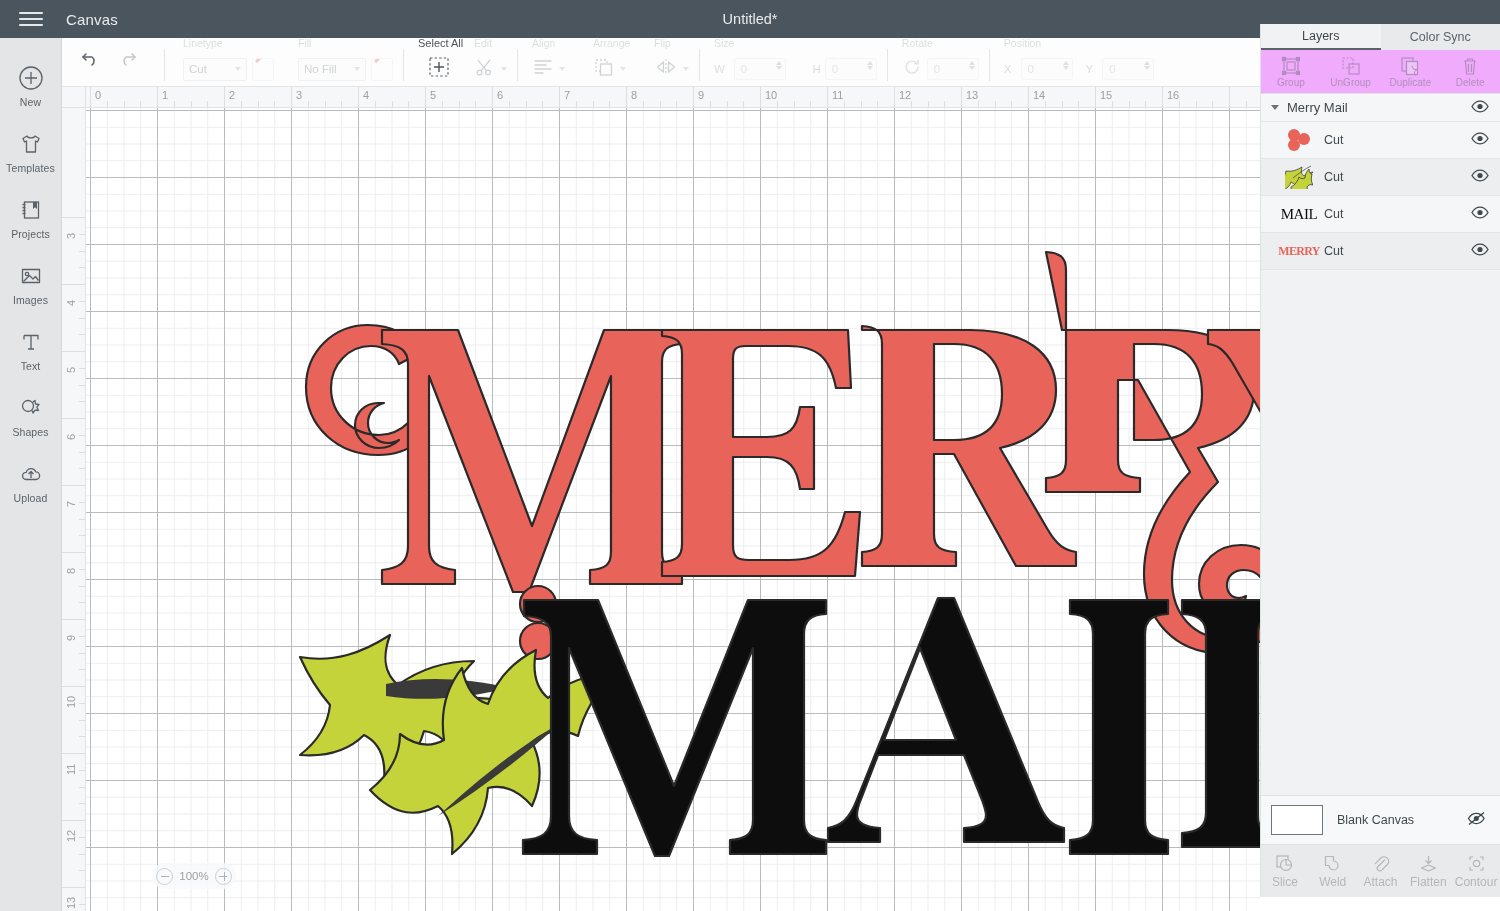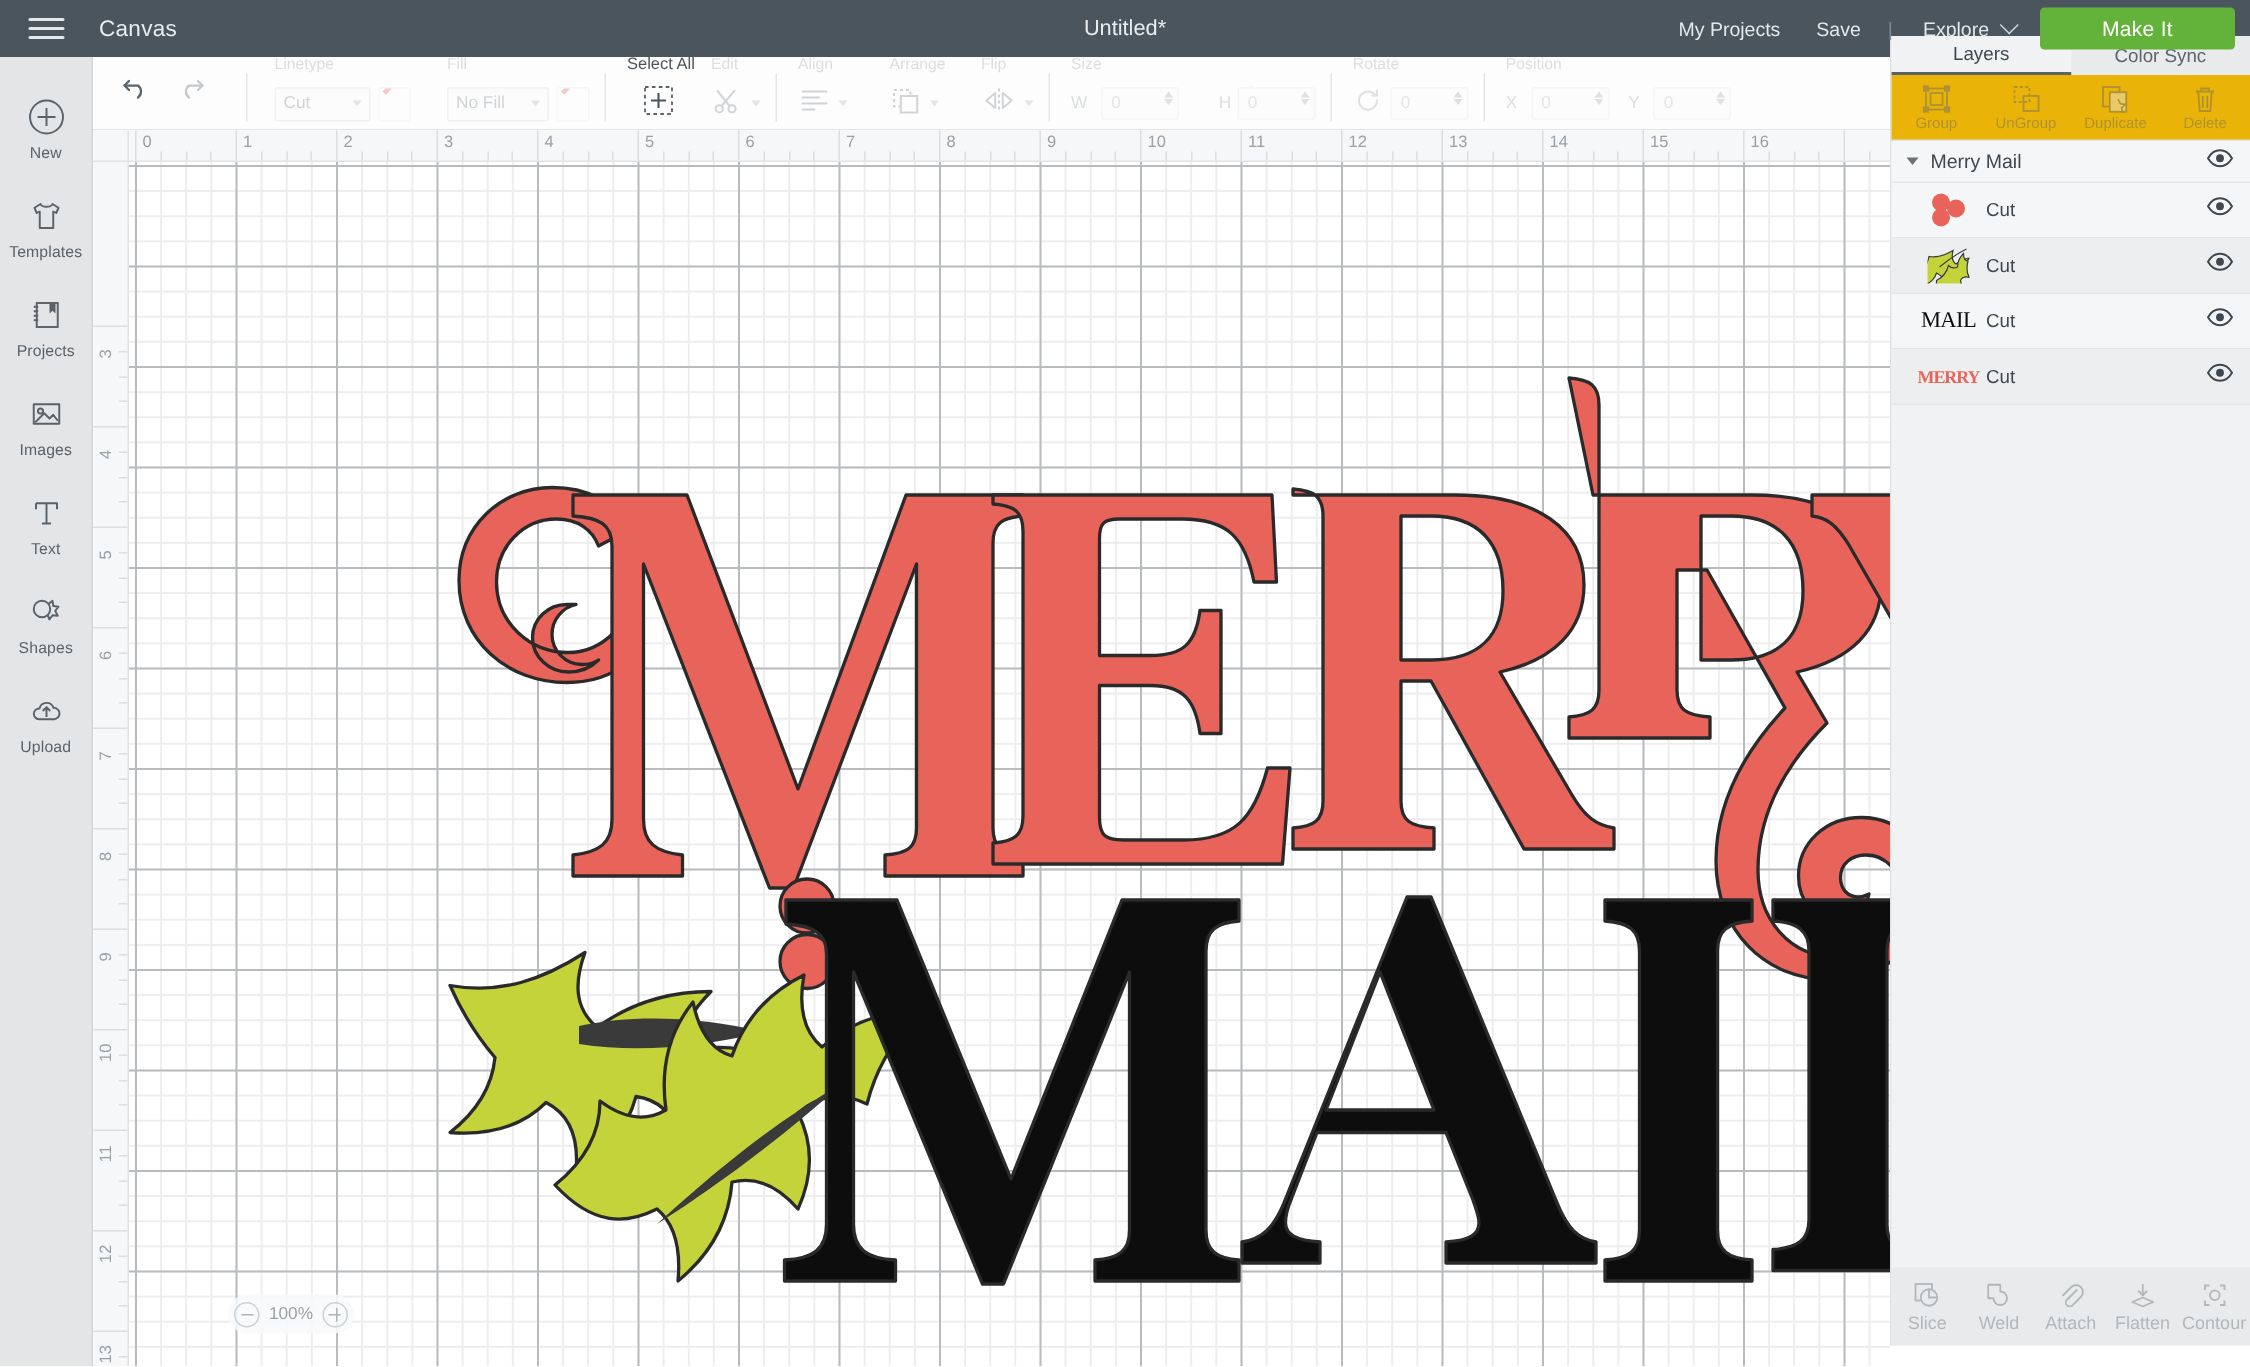--- a/index.html
+++ b/index.html
@@ -162,21 +162,21 @@
     background: #f0f2f3; border-left: 1px solid #dfe2e4;
     display: flex; flex-direction: column;
   }
   .rtabs { display: flex; height: 26px; background: #e8eaec; }
   .rtab {
     flex: 1; display: flex; align-items: center; justify-content: center;
     font-size: 12.5px; color: #5c656b; cursor: pointer; background: #e8eaec;
   }
   .rtab.active { background: #f0f2f3; color: #3f484e; border-bottom: 2px solid #5b6369; }
   .rtools {
-    display: flex; height: 44px; background: #eab308; border-bottom: 1px solid #dfe2e4;
+    display: flex; height: 44px; background: #f0abfc; border-bottom: 1px solid #dfe2e4;
   }
   .rtool {
     flex: 1; display: flex; flex-direction: column; align-items: center; justify-content: center;
     gap: 1px; cursor: pointer; opacity: .42;
   }
   .rtool-lbl { font-size: 10px; color: #5c656b; }
   .layer-list { flex: 1; overflow: hidden; background: #f0f2f3; }
   .group-row {
     height: 28px; display: flex; align-items: center; padding: 0 11px 0 10px;
     background: #f5f6f7; border-bottom: 1px solid #e3e6e8; cursor: pointer;
@@ -214,30 +214,20 @@
 <div id="app">
 
   <div class="header">
     <div class="hamburger">
       <span></span>
         <span></span>
         <span></span>
     </div>
     <div class="header-title">Canvas</div>
     <div class="doc-title">Untitled*</div>
-    <div class="header-right">
-      <div class="hdr-link">My Projects</div>
-      <div class="hdr-link">Save</div>
-      <div class="hdr-sep">|</div>
-      <div class="hdr-explore">
-        <span>Explore</span>
-        <span class="chev"></span>
-      </div>
-      <button class="makeit">Make It</button>
-    </div>
   </div>
 
   <div class="sidebar">
 
     <div class="side-item">
       <span class="side-ico">
         <svg width="30" height="30" viewBox="0 0 30 30" fill="none" stroke="#5b6369" stroke-width="1.3">
           <circle cx="15" cy="15" r="11"></circle>
             <path d="M15 9v12M9 15h12"></path>
         </svg>
@@ -871,20 +861,31 @@
         <span class="layer-name">Cut</span>
         <span class="eye">
           <svg width="18" height="13" viewBox="0 0 18 13" fill="none" stroke="#3f484e" stroke-width="1.3">
             <path d="M1 6.5C3 3 6 1.2 9 1.2S15 3 17 6.5C15 10 12 11.8 9 11.8S3 10 1 6.5Z"></path>
             <circle cx="9" cy="6.5" r="2.6" fill="#3f484e" stroke="none"></circle>
           </svg>
         </span>
       </div>
     </div>
 
+    <div class="canvas-row">
+      <span class="canvas-swatch"></span>
+      <span class="canvas-lbl">Blank Canvas</span>
+      <span class="eye">
+        <svg width="19" height="15" viewBox="0 0 19 15" fill="none" stroke="#3f484e" stroke-width="1.3">
+          <path d="M1.5 7.5C3.4 4.2 6.3 2.4 9.3 2.4S15.2 4.2 17.1 7.5C15.2 10.8 12.3 12.6 9.3 12.6S3.4 10.8 1.5 7.5Z"></path>
+          <circle cx="9.3" cy="7.5" r="2.5" fill="#3f484e" stroke="none"></circle>
+          <path d="M2 13.5 L17 1.5" stroke-width="1.5"></path>
+        </svg>
+      </span>
+    </div>
 
     <div class="rbottom">
       <div class="rbtn">
         <svg width="19" height="19" viewBox="0 0 19 19" fill="none" stroke="#5c656b" stroke-width="1.2">
           <rect x="2" y="2" width="11" height="11"></rect>
           <circle cx="11" cy="11" r="5.5" fill="#e8eaec"></circle>
           <path d="M11 5.5 v5.5 h5.5"></path>
         </svg>
         <span class="rbtn-lbl">Slice</span>
       </div>

